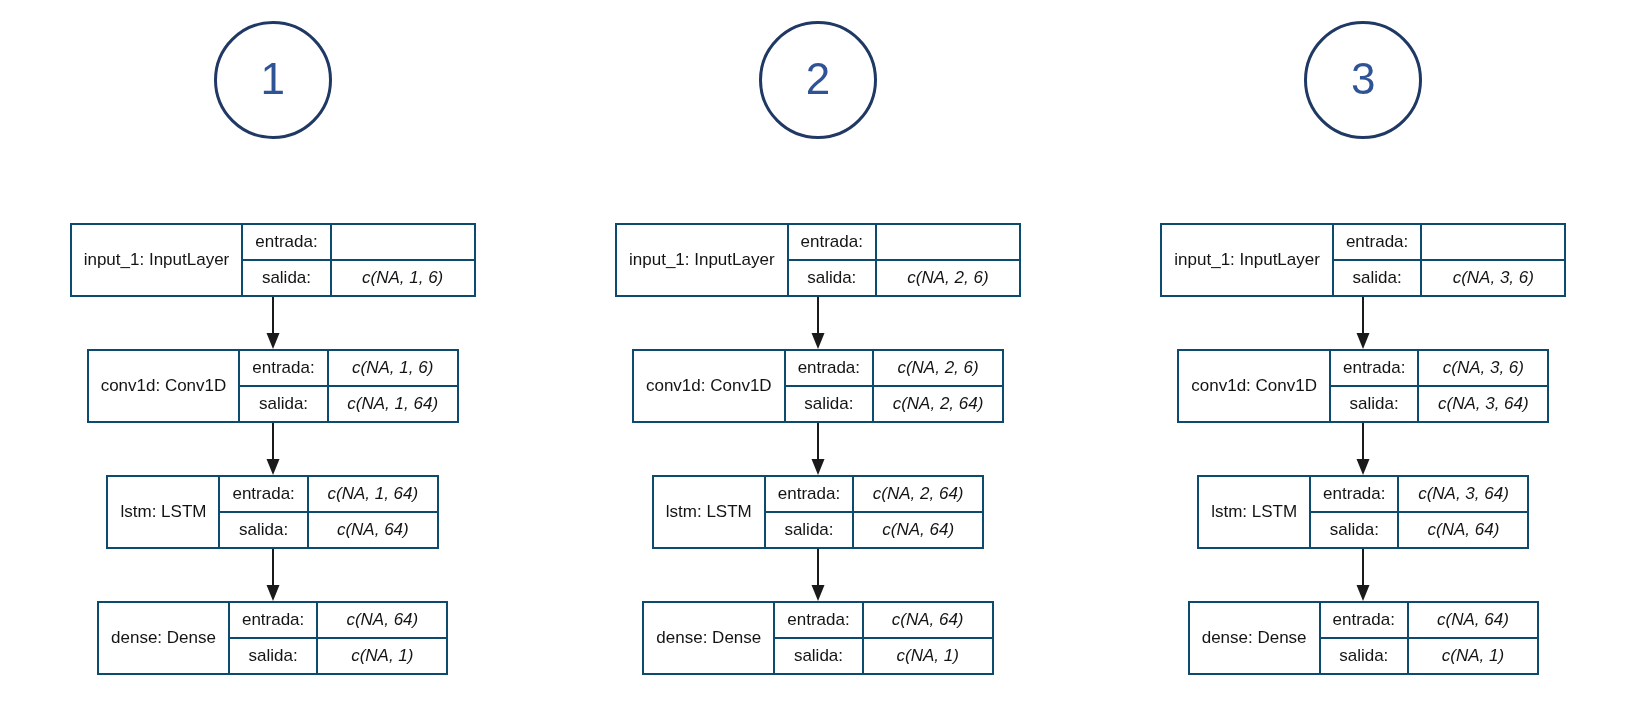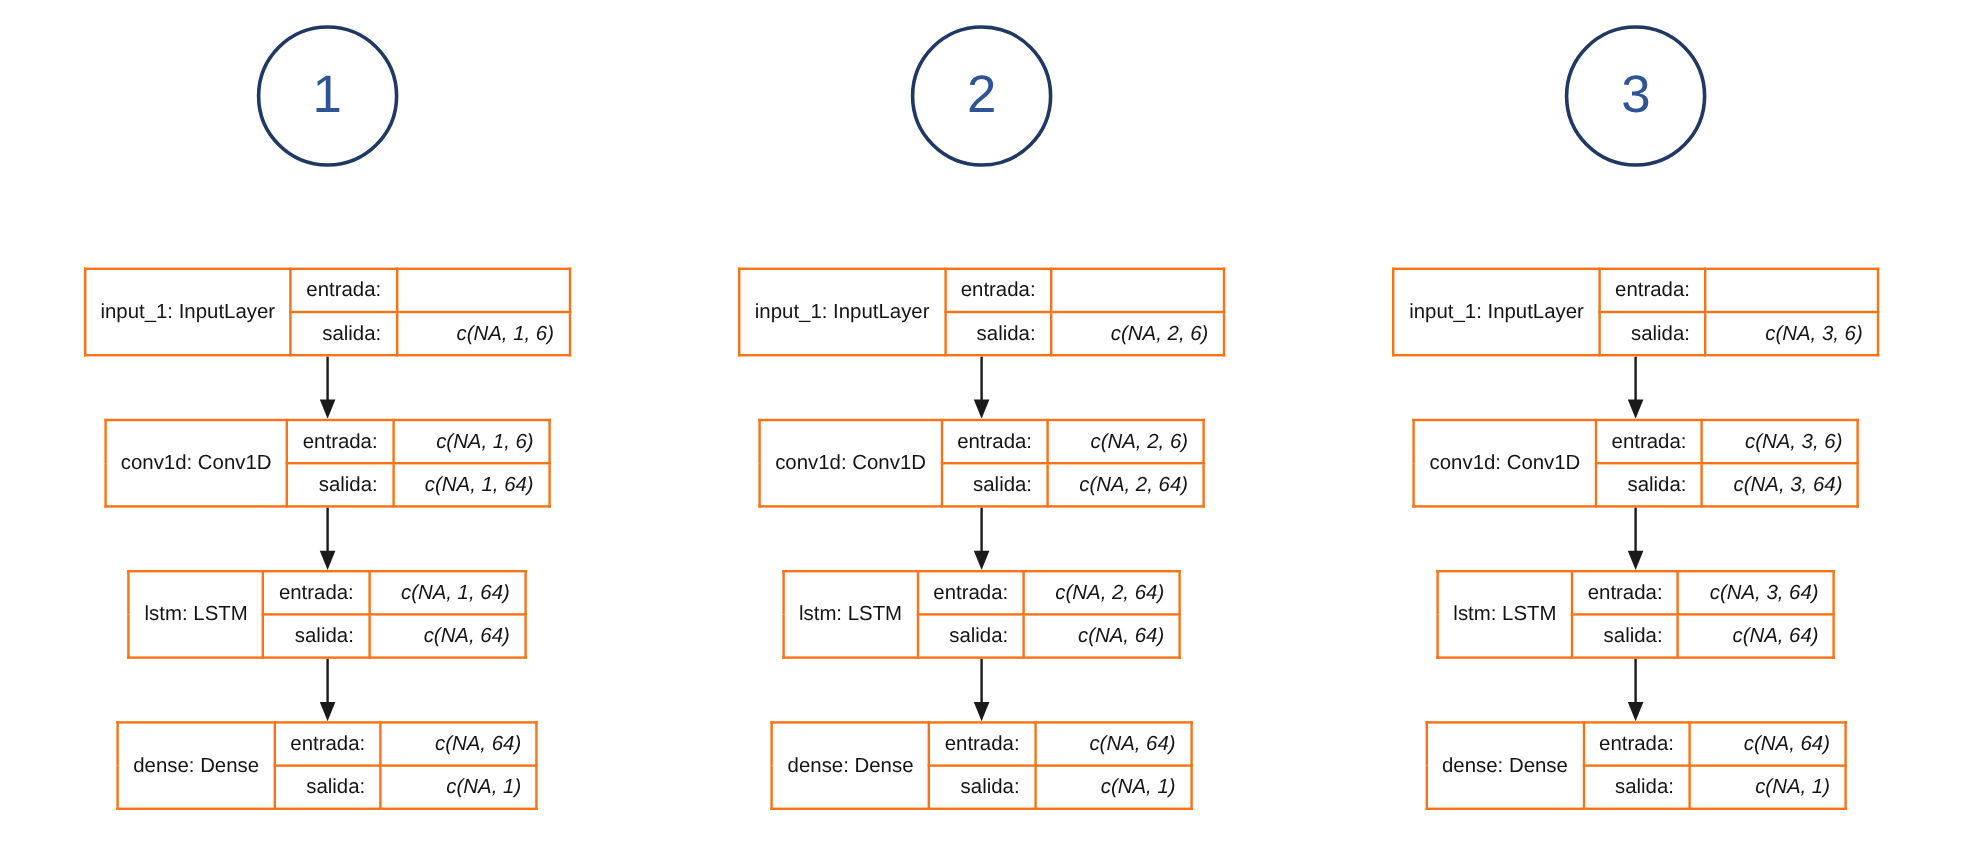--- a/index.html
+++ b/index.html
@@ -47,22 +47,22 @@
     flex-direction: column;
     align-items: center;
   }
   table.layer-node {
     border-collapse: collapse;
     background: #ffffff;
     color: #141414;
     font-size: 17px;
   }
   table.layer-node td {
-    border: 2px solid #f97316;
-    text-align: right;
+    border: 2px solid #0c4a6e;
+    text-align: center;
     vertical-align: middle;
     padding: 7px 12px;
     white-space: nowrap;
   }
   td.name-cell {
     padding: 0 16px;
     margin-left: 48px;
   }
   td.value-cell {
     min-width: 104px;

